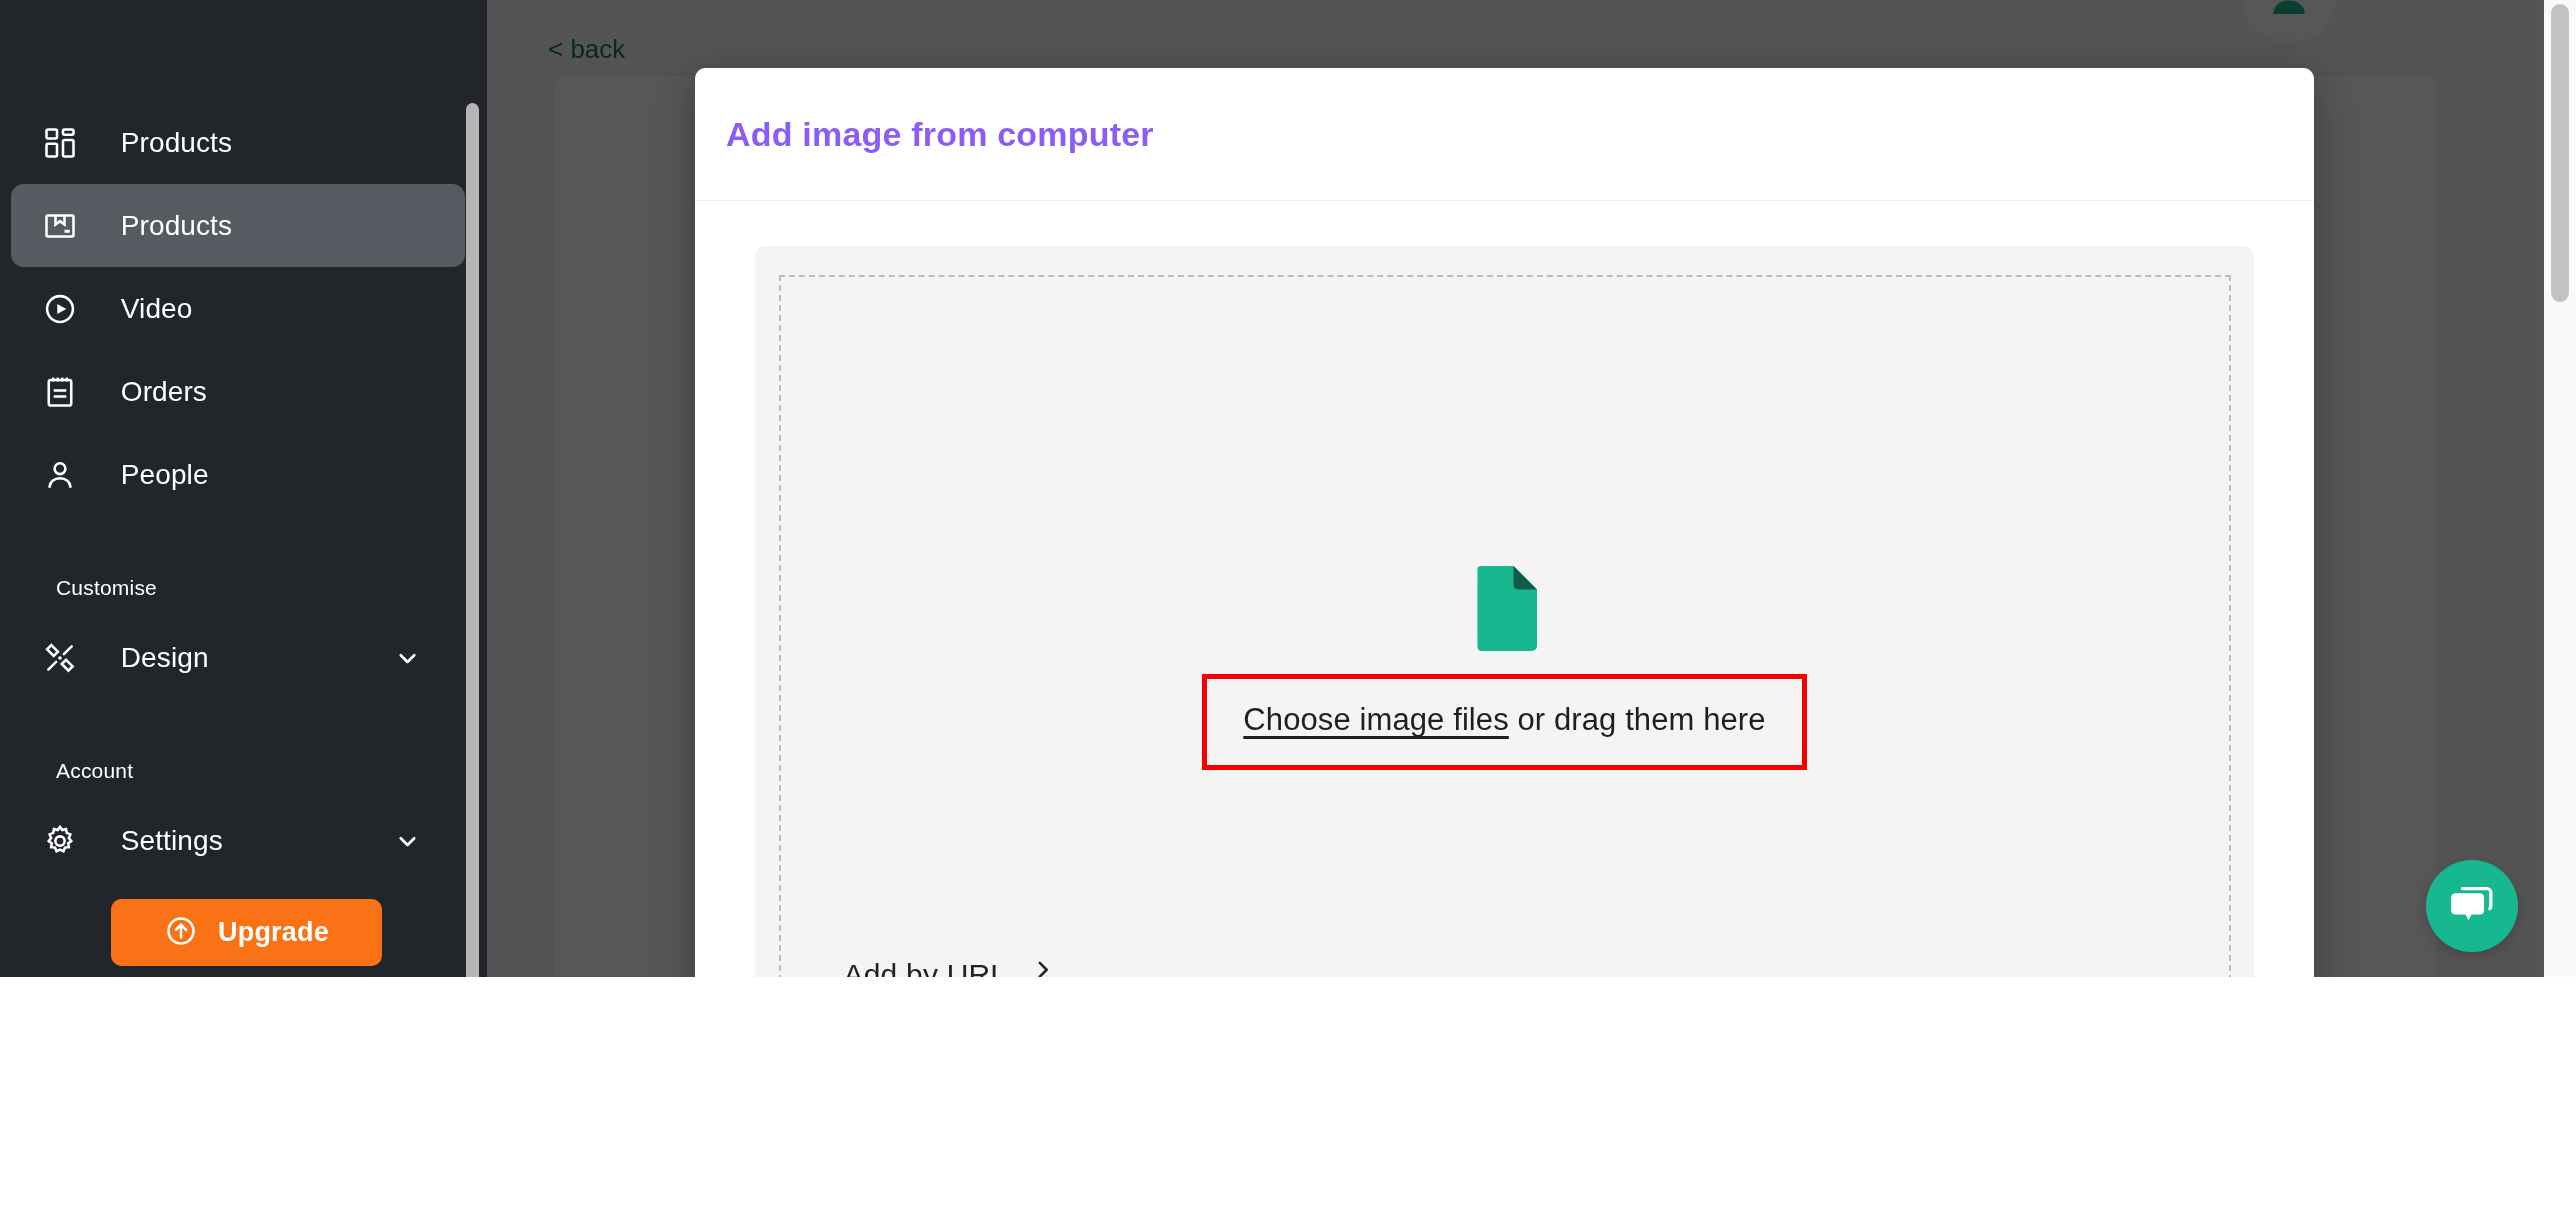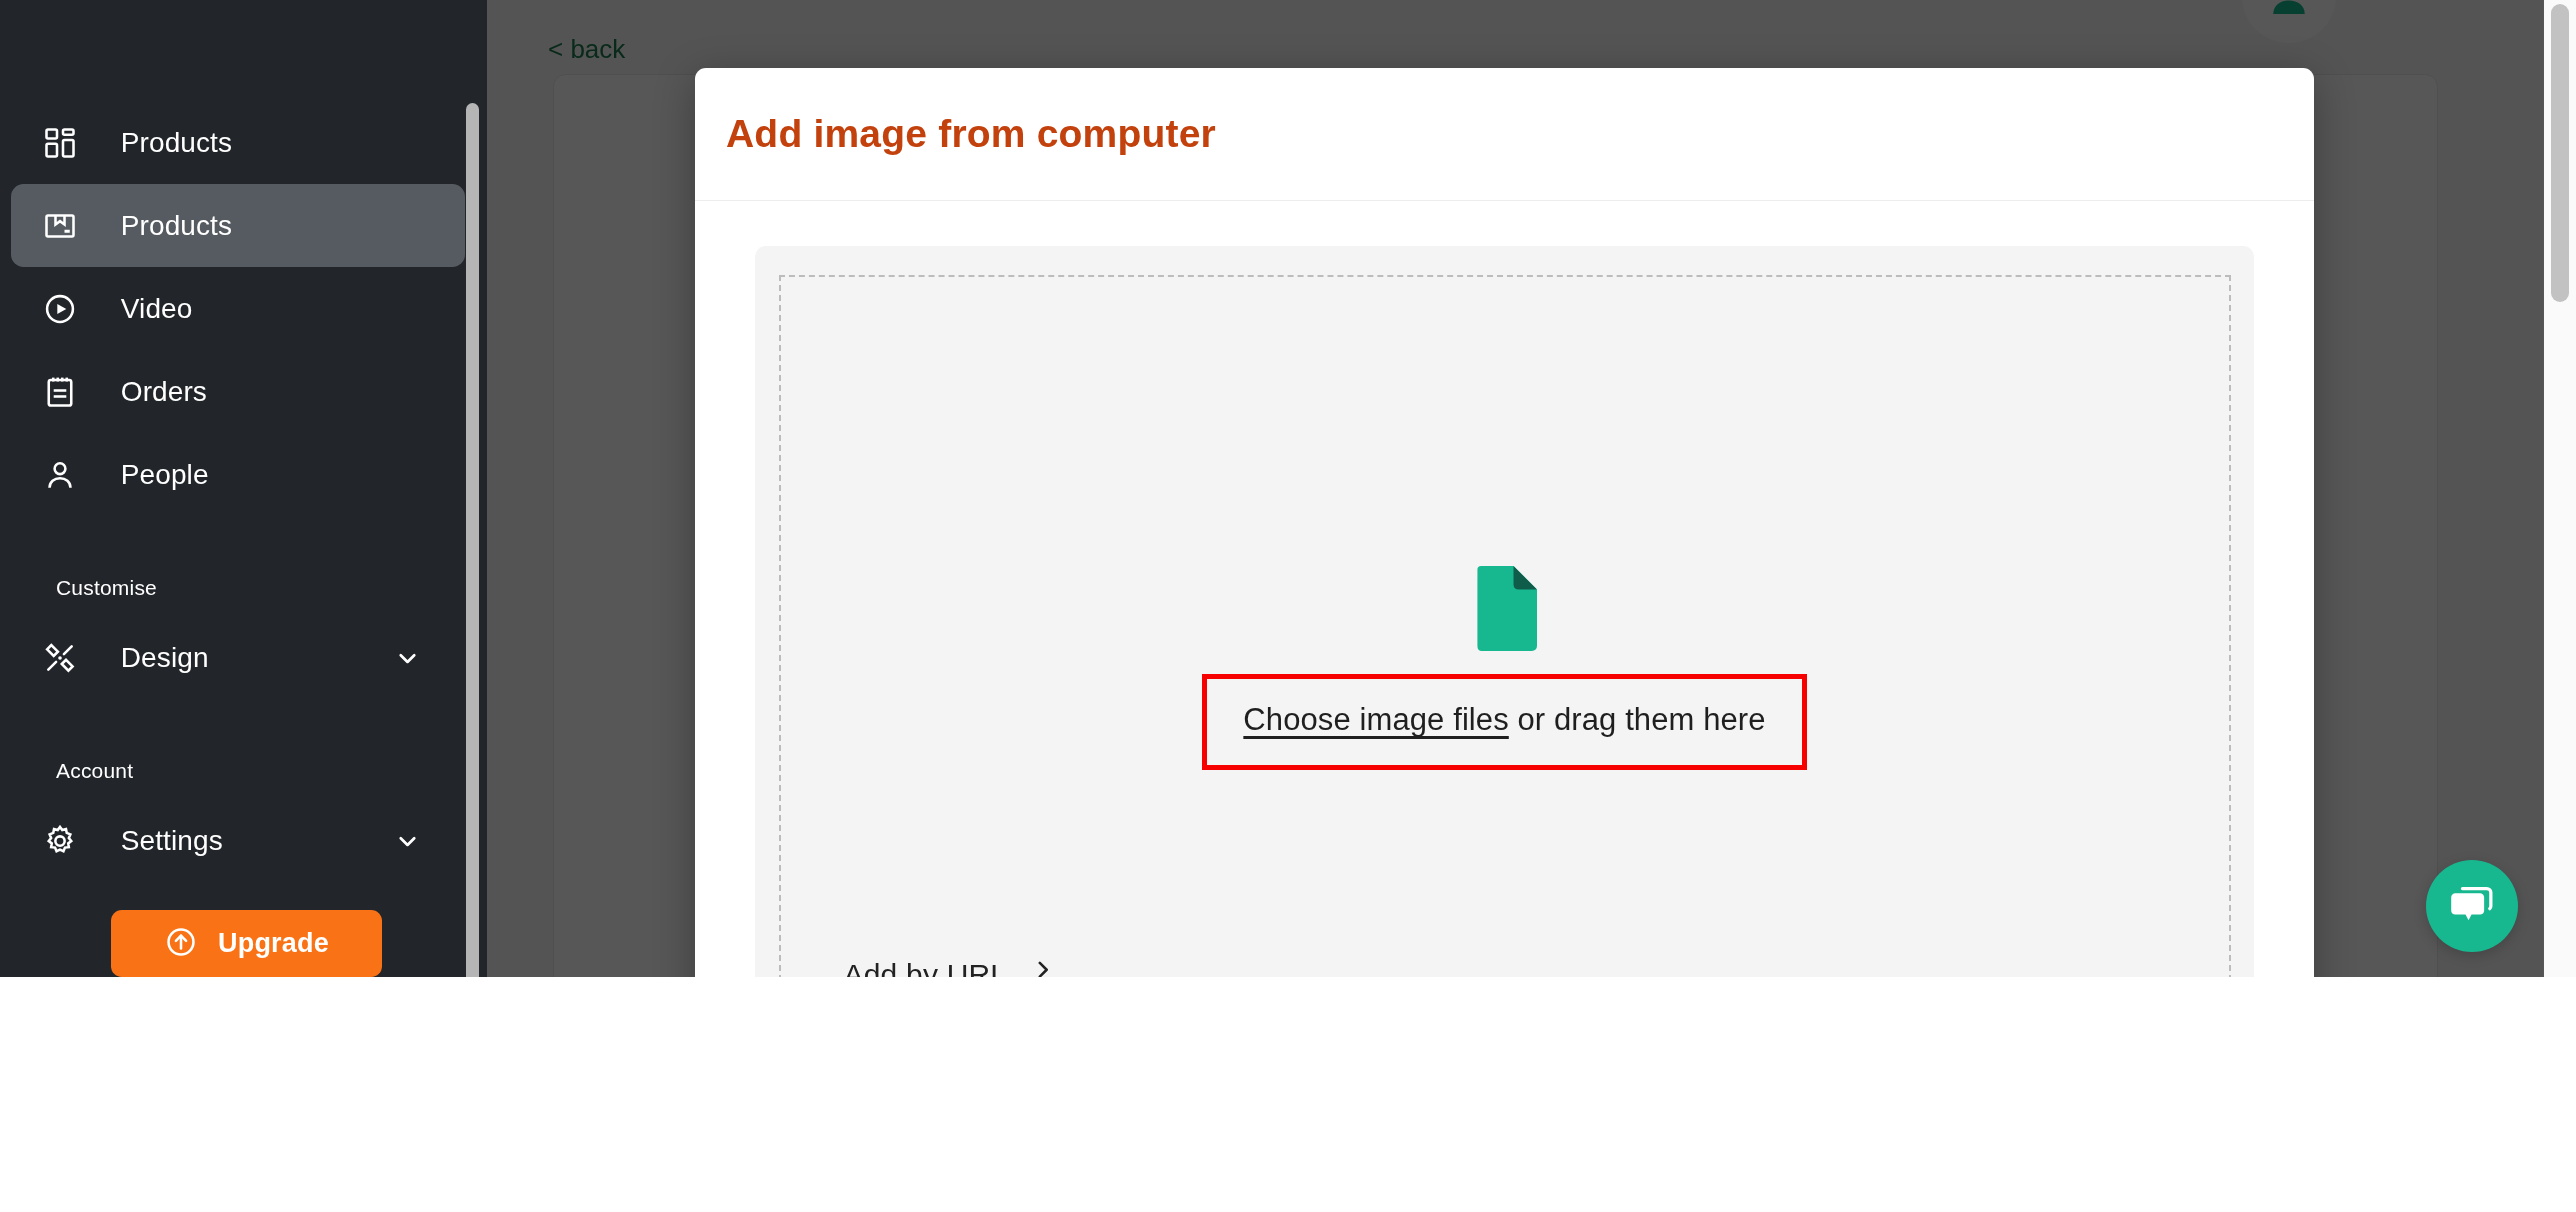--- a/index.html
+++ b/index.html
@@ -81,21 +81,21 @@
   .nav-item.expandable { position: relative; padding-right: 40px; }
   .chev-wrap {
     position: absolute;
     right: 43px;
     top: 50%;
     transform: translateY(-50%);
     width: 29px; height: 29px;
     display: flex; align-items: center; justify-content: center;
   }
 
-  .upgrade-wrap { padding: 0 0 0 6px; margin-top: 28px; display: flex; justify-content: center; }
+  .upgrade-wrap { padding: 0 0 0 6px; margin-top: 17px; display: flex; justify-content: center; }
   .upgrade-btn {
     width: 271px;
     height: 67px;
     background: #F97316;
     border: none;
     border-radius: 10.8px;
     display: flex;
     align-items: center;
     justify-content: center;
     gap: 20px;
@@ -227,23 +227,23 @@
     overflow: hidden;
   }
   .modal-header {
     height: 133px;
     border-bottom: 1.8px solid #EDEDED;
     display: flex;
     align-items: center;
     padding-left: 31px;
   }
   .modal-title {
-    font-size: 39px;
+    font-size: 34px;
     font-weight: 700;
-    color: #c2410c;
+    color: #8b5cf6;
     letter-spacing: 0.2px;
   }
   .modal-body {
     padding: 45px 60px 54px 60px;
   }
 
   .dropzone-outer {
     background: #F4F4F4;
     border-radius: 10.8px;
     padding: 29px 23.5px;

